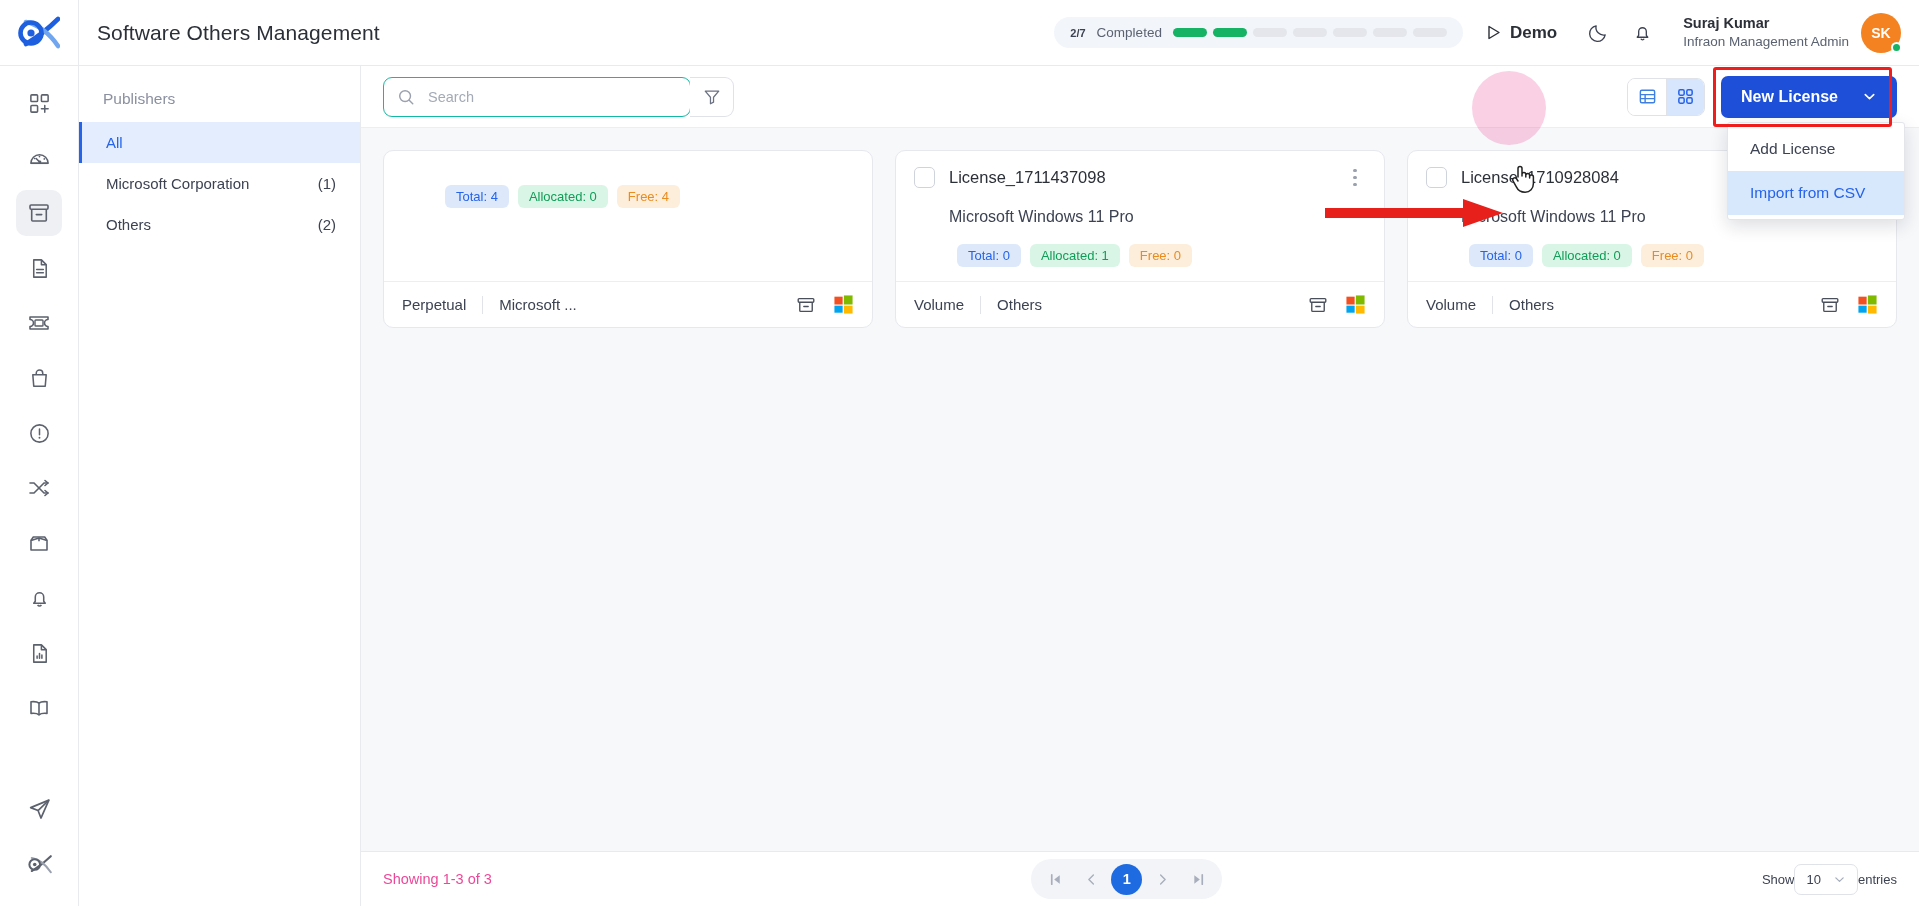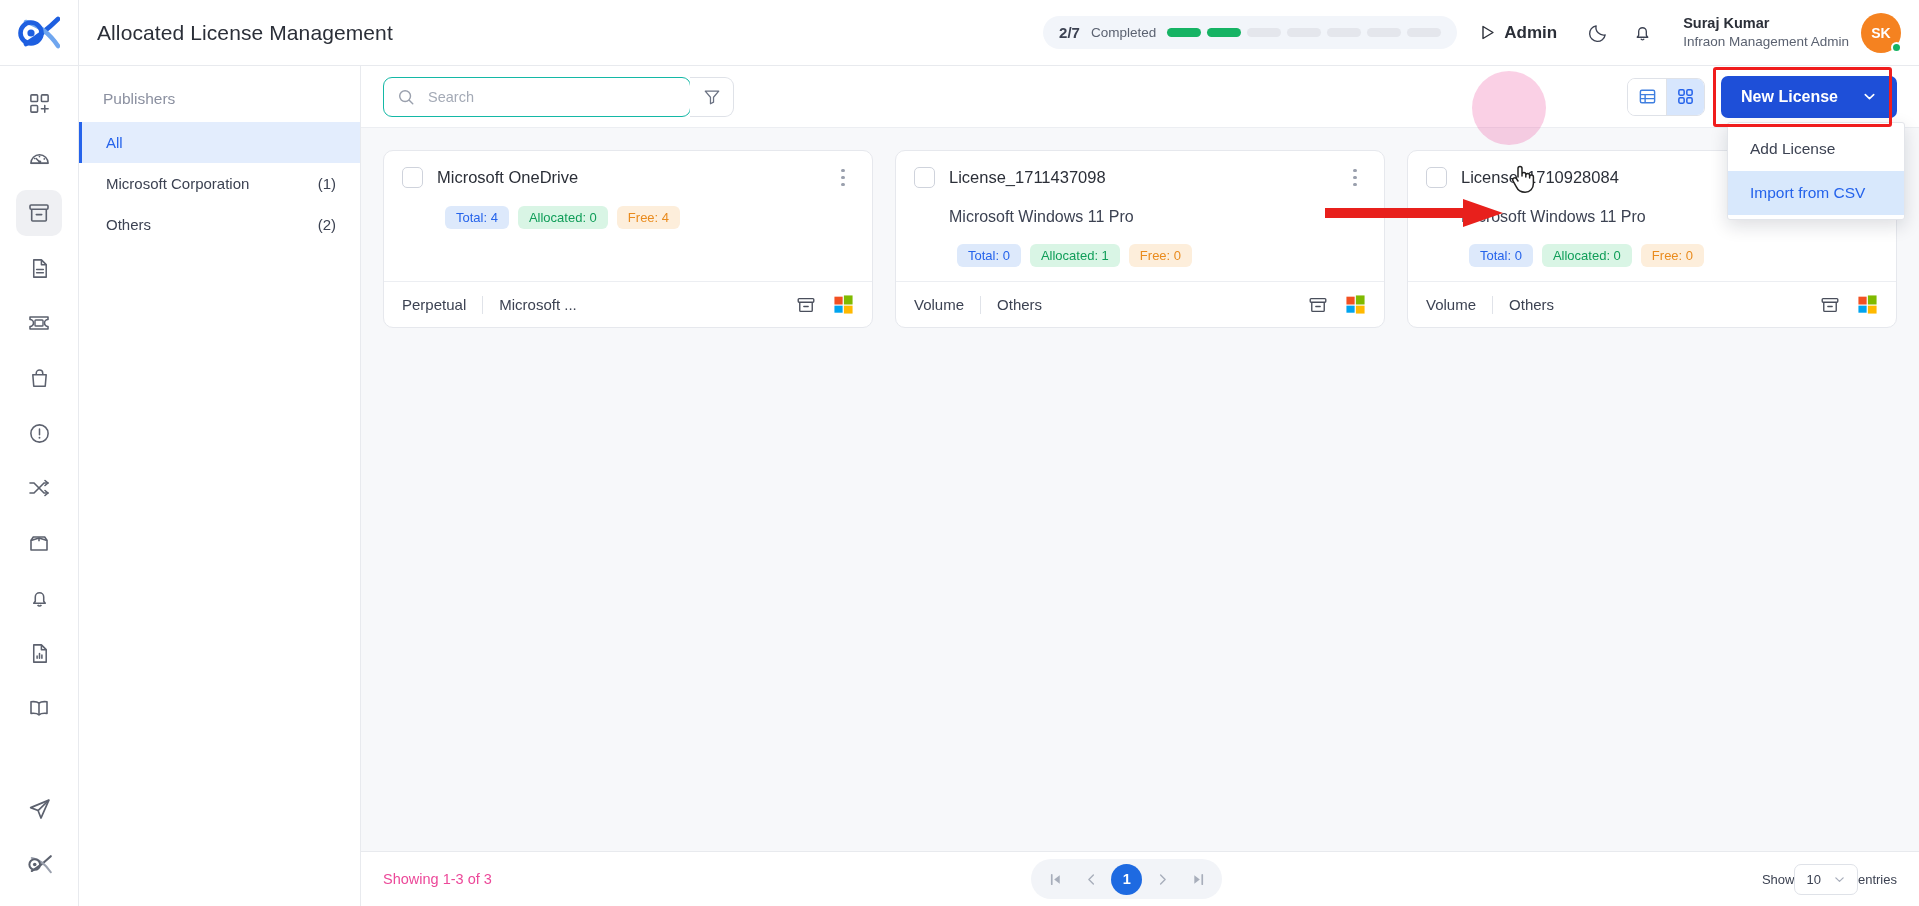--- a/index.html
+++ b/index.html
@@ -20,21 +20,21 @@
     width: 79px; height: 66px; display: flex; align-items: center; justify-content: center;
     border-right: 1px solid #e8eaee;
   }
   .page-title { font-size: 21px; color: #2b2f38; margin-left: 18px; letter-spacing: .1px; }
   .topbar-right { margin-left: auto; display: flex; align-items: center; gap: 0; padding-right: 18px; }
 
   .progress-wrap {
     display: flex; align-items: center; gap: 11px;
     background: #f2f5fa; border-radius: 22px; padding: 8px 16px; margin-right: 22px;
   }
-  .progress-count { font-size: 15px; color: #3c4252; font-weight: 600; text-align: center; }
+  .progress-count { font-size: 11px; color: #3c4252; font-weight: 600; text-align: center; }
   .progress-label { font-size: 13.5px; color: #5b6271; }
   .progress-bars { display: flex; gap: 6px; align-items: center; }
   .pseg { width: 34px; height: 9px; border-radius: 6px; background: #e4e6ec; }
   .pseg.on { background: #16b364; }
 
   .demo-btn { display: flex; align-items: center; gap: 8px; margin-right: 24px; cursor: pointer; }
   .demo-btn span { font-size: 17px; font-weight: 700; color: #2b2f38; }
 
   .icon-btn { width: 34px; height: 34px; display: flex; align-items: center; justify-content: center; cursor: pointer; margin-right: 10px; }
 
@@ -182,21 +182,21 @@
 
   <div class="topbar">
     <div class="logo-cell">
       <svg width="42" height="34" viewBox="0 0 42 34">
         <path d="M40 3 C30 13 18 22 8 28" stroke="#1e5fe0" stroke-width="4.6" fill="none" stroke-linecap="round"></path>
         <path d="M8 6 C20 8 32 18 40 30" stroke="#6fa6ef" stroke-width="4.6" fill="none" stroke-linecap="round"></path>
         <circle cx="13" cy="17" r="10.5" fill="none" stroke="#1e5fe0" stroke-width="4.6"></circle>
         <circle cx="13" cy="17" r="3.6" fill="#1e5fe0"></circle>
       </svg>
     </div>
-    <div class="page-title">Allocated License Management</div>
+    <div class="page-title">Software Others Management</div>
 
     <div class="topbar-right">
 
       <div class="progress-wrap">
         <span class="progress-count">2/7</span>
         <span class="progress-label">Completed</span>
         <span class="progress-bars">
           <i class="pseg on"></i>
             <i class="pseg on"></i>
             <i class="pseg"></i>
@@ -204,21 +204,21 @@
             <i class="pseg"></i>
             <i class="pseg"></i>
             <i class="pseg"></i>
         </span>
       </div>
 
       <div class="demo-btn">
         <svg width="17" height="17" viewBox="0 0 17 17">
           <path d="M4 2.5 L14 8.5 L4 14.5 Z" fill="none" stroke="#2b2f38" stroke-width="1.4" stroke-linejoin="round"></path>
         </svg>
-        <span>Admin</span>
+        <span>Demo</span>
       </div>
 
       <div class="icon-btn">
         <svg width="21" height="21" viewBox="0 0 22 22">
           <path d="M18 13.5A8 8 0 0 1 8.5 4 8.2 8.2 0 1 0 18 13.5z" fill="none" stroke="#3c4252" stroke-width="1.4" stroke-linejoin="round"></path>
         </svg>
       </div>
 
       <div class="icon-btn">
         <svg width="21" height="21" viewBox="0 0 22 22">
@@ -423,29 +423,20 @@
               <div class="dd-item">Add License</div>
               <div class="dd-item hl">Import from CSV</div>
             </div>
           </div>
         </div>
       </div>
 
       <div class="cards">
 
         <div class="card">
-          <div class="card-top">
-            <div class="chk"></div>
-            <div class="card-title">Microsoft OneDrive</div>
-            <div class="kebab">
-                <i></i>
-                <i></i>
-                <i></i>
-              </div>
-          </div>
           <div class="badges">
             <span class="badge b-total">Total: 4</span>
             <span class="badge b-alloc">Allocated: 0</span>
             <span class="badge b-free">Free: 4</span>
           </div>
           <div class="card-foot">
             <span class="cf-txt">Perpetual</span>
             <span class="cf-div"></span>
             <span class="cf-txt">Microsoft ...</span>
             <span class="cf-icons">

